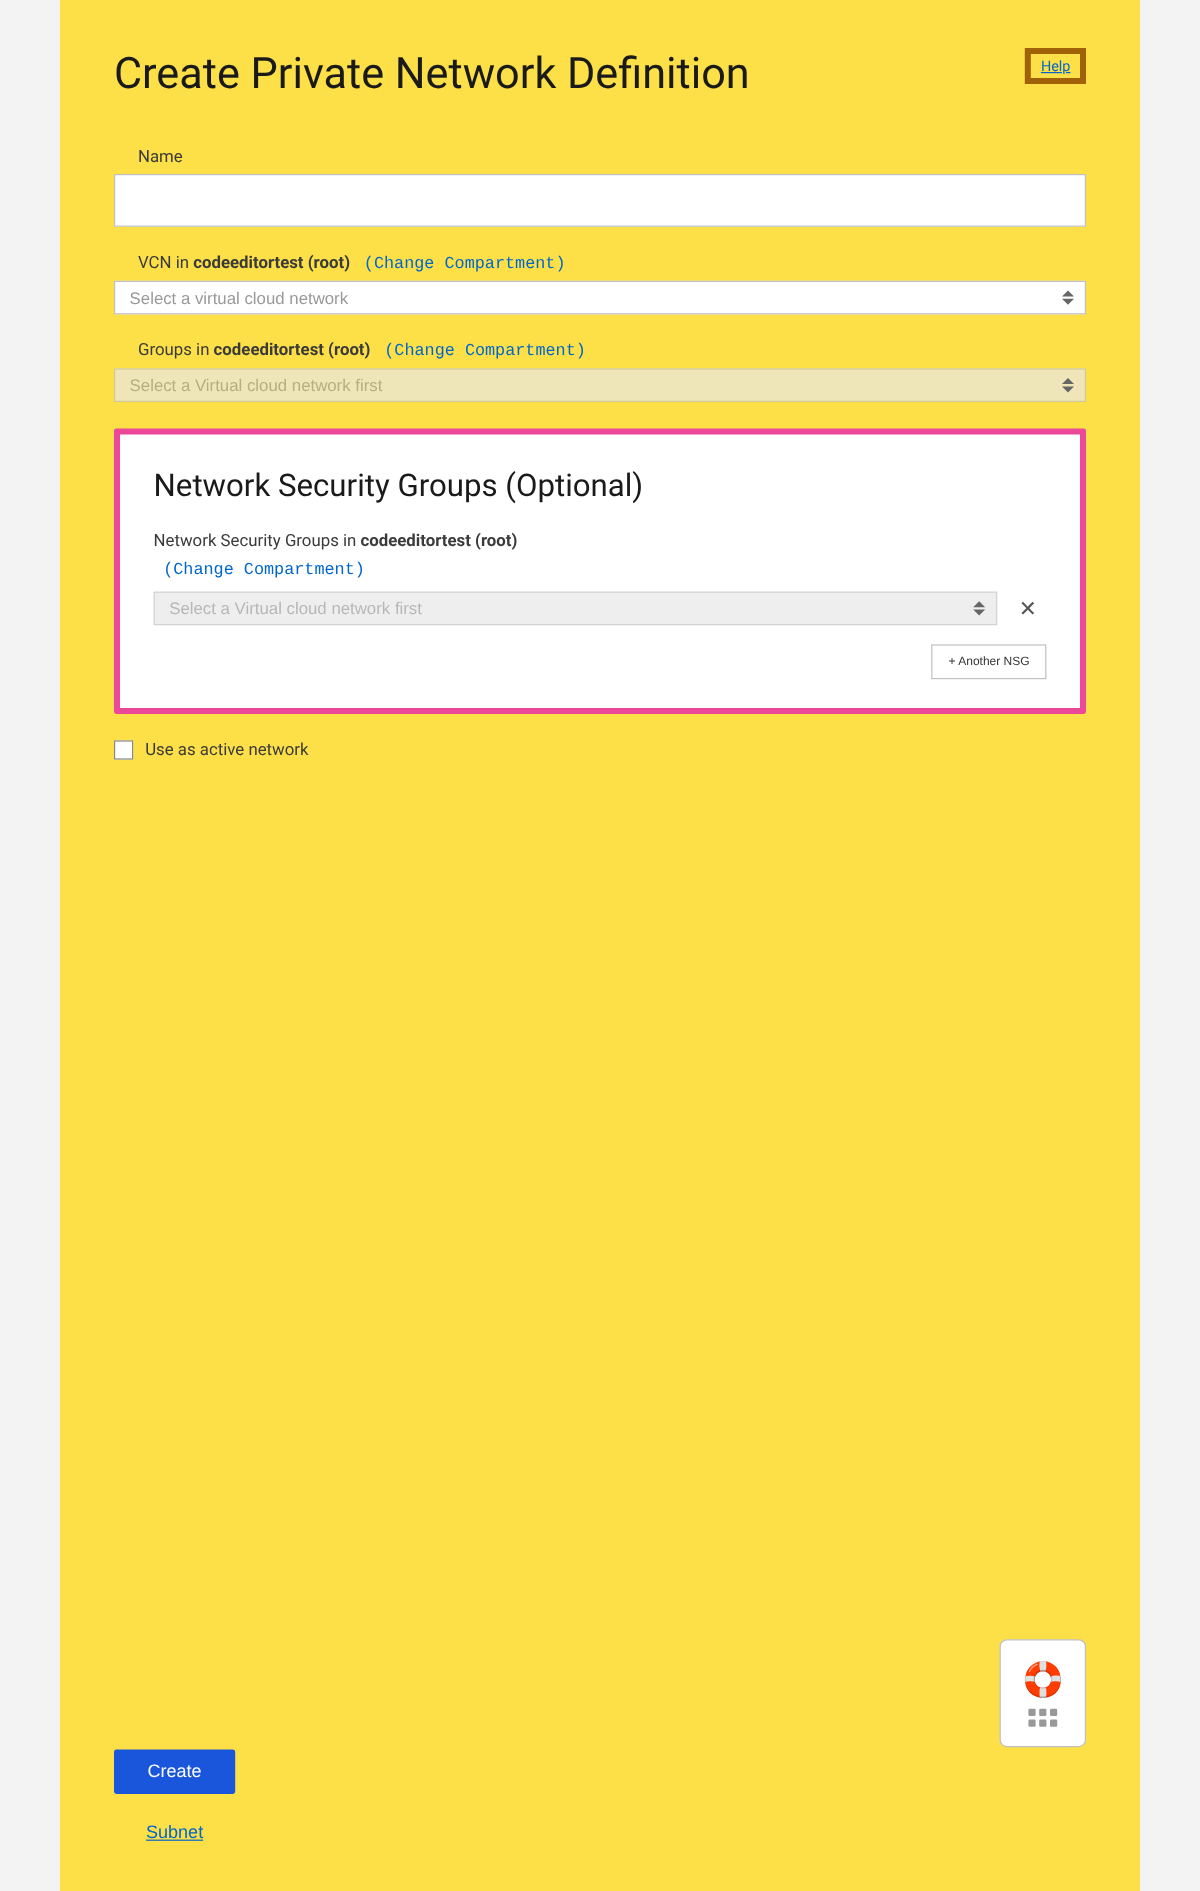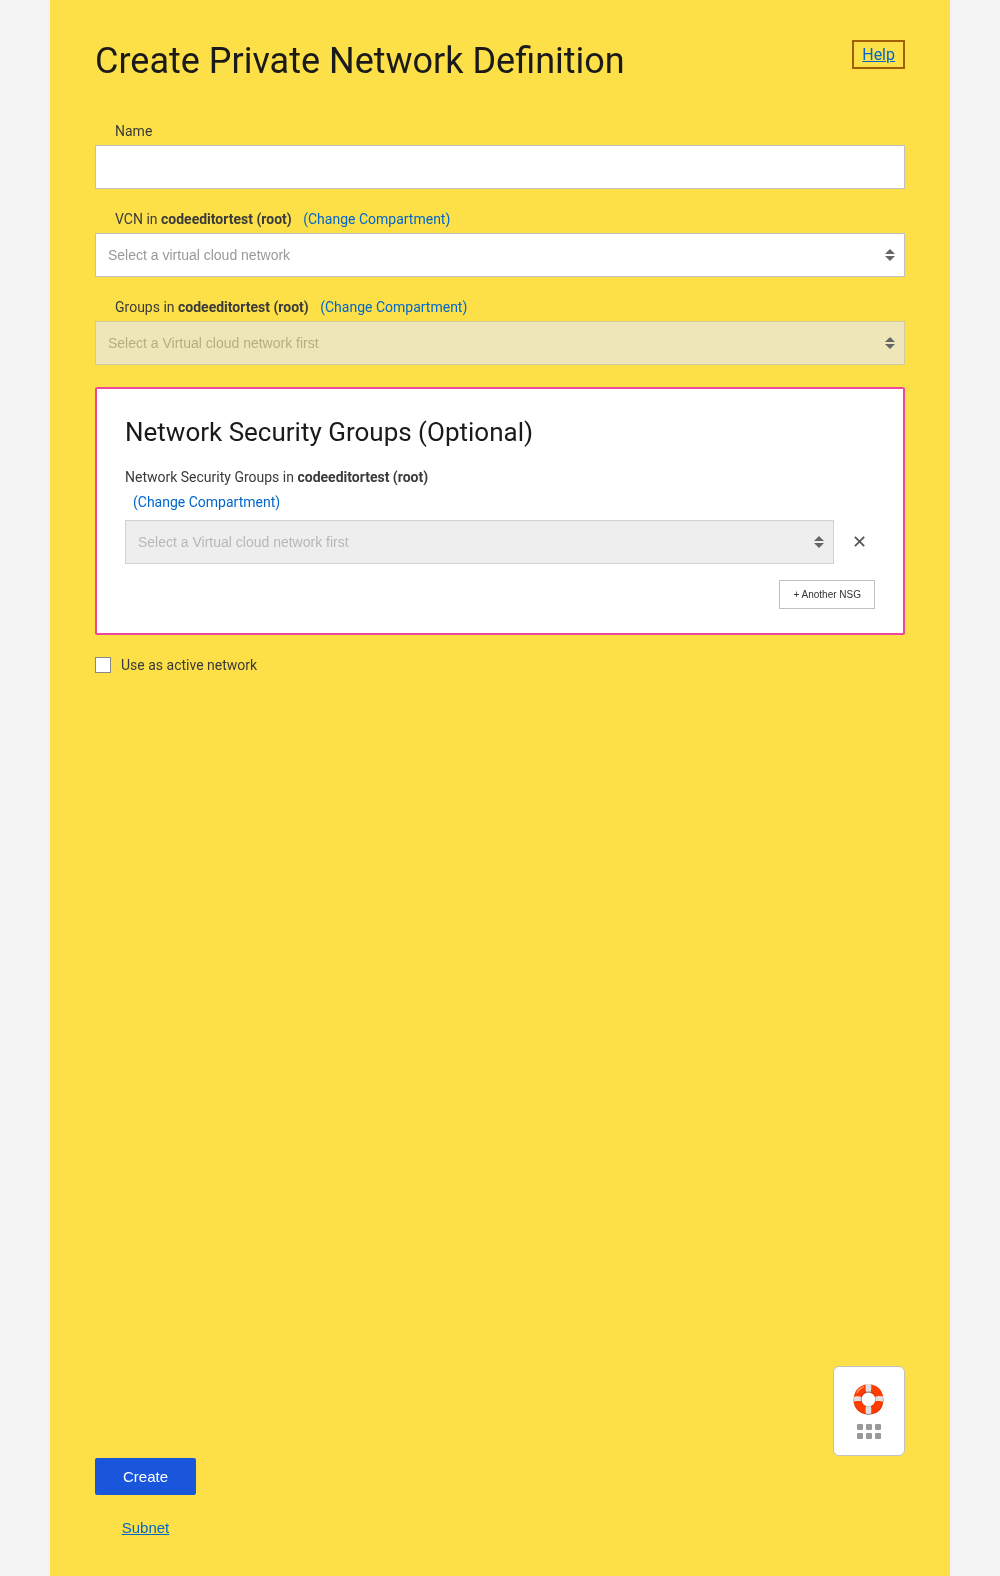--- a/index.html
+++ b/index.html
@@ -37,22 +37,22 @@
     .page-title {
       font-size: 36px;
       font-weight: 400;
       color: #1a1a1a;
       line-height: 1.2;
     }
 
     .help-link {
       color: #0066cc;
       text-decoration: underline;
-      font-size: 16px;
-      border: 2px solid #a16207;
+      font-size: 12px;
+      border: 5px solid #a16207;
       padding: 3px 8px;
       cursor: pointer;
     }
 
     .form-section {
       margin-bottom: 22px;
     }
 
     .field-label {
       font-size: 14px;
@@ -65,41 +65,42 @@
     .field-label strong {
       font-weight: 700;
     }
 
     .change-compartment-link {
       color: #0066cc;
       text-decoration: none;
       font-size: 14px;
       margin-left: 8px;
       cursor: pointer;
+      font-family: Liberation Mono, monospace;
     }
 
     .text-input {
       width: 100%;
       height: 44px;
       border: 1px solid #c0c0c0;
       background: #ffffff;
       padding: 0 12px;
       font-size: 14px;
       color: #333;
       outline: none;
     }
 
     .select-wrapper {
       position: relative;
       width: 100%;
     }
 
     .select-field {
       width: 100%;
-      height: 44px;
+      height: 28px;
       border: 1px solid #c0c0c0;
       background: #ffffff;
       padding: 0 40px 0 12px;
       font-size: 14px;
       color: #999;
       appearance: none;
       -webkit-appearance: none;
       cursor: pointer;
       outline: none;
     }
@@ -131,21 +132,21 @@
     .arrow-up {
       border-bottom: 5px solid #666;
     }
 
     .arrow-down {
       border-top: 5px solid #666;
     }
 
     .nsg-card {
       background: #ffffff;
-      border: 2px solid #ec4899;
+      border: 5px solid #ec4899;
       border-radius: 2px;
       padding: 28px 28px 24px 28px;
       margin-bottom: 22px;
     }
 
     .nsg-title {
       font-size: 26px;
       font-weight: 400;
       color: #1a1a1a;
       margin-bottom: 20px;

